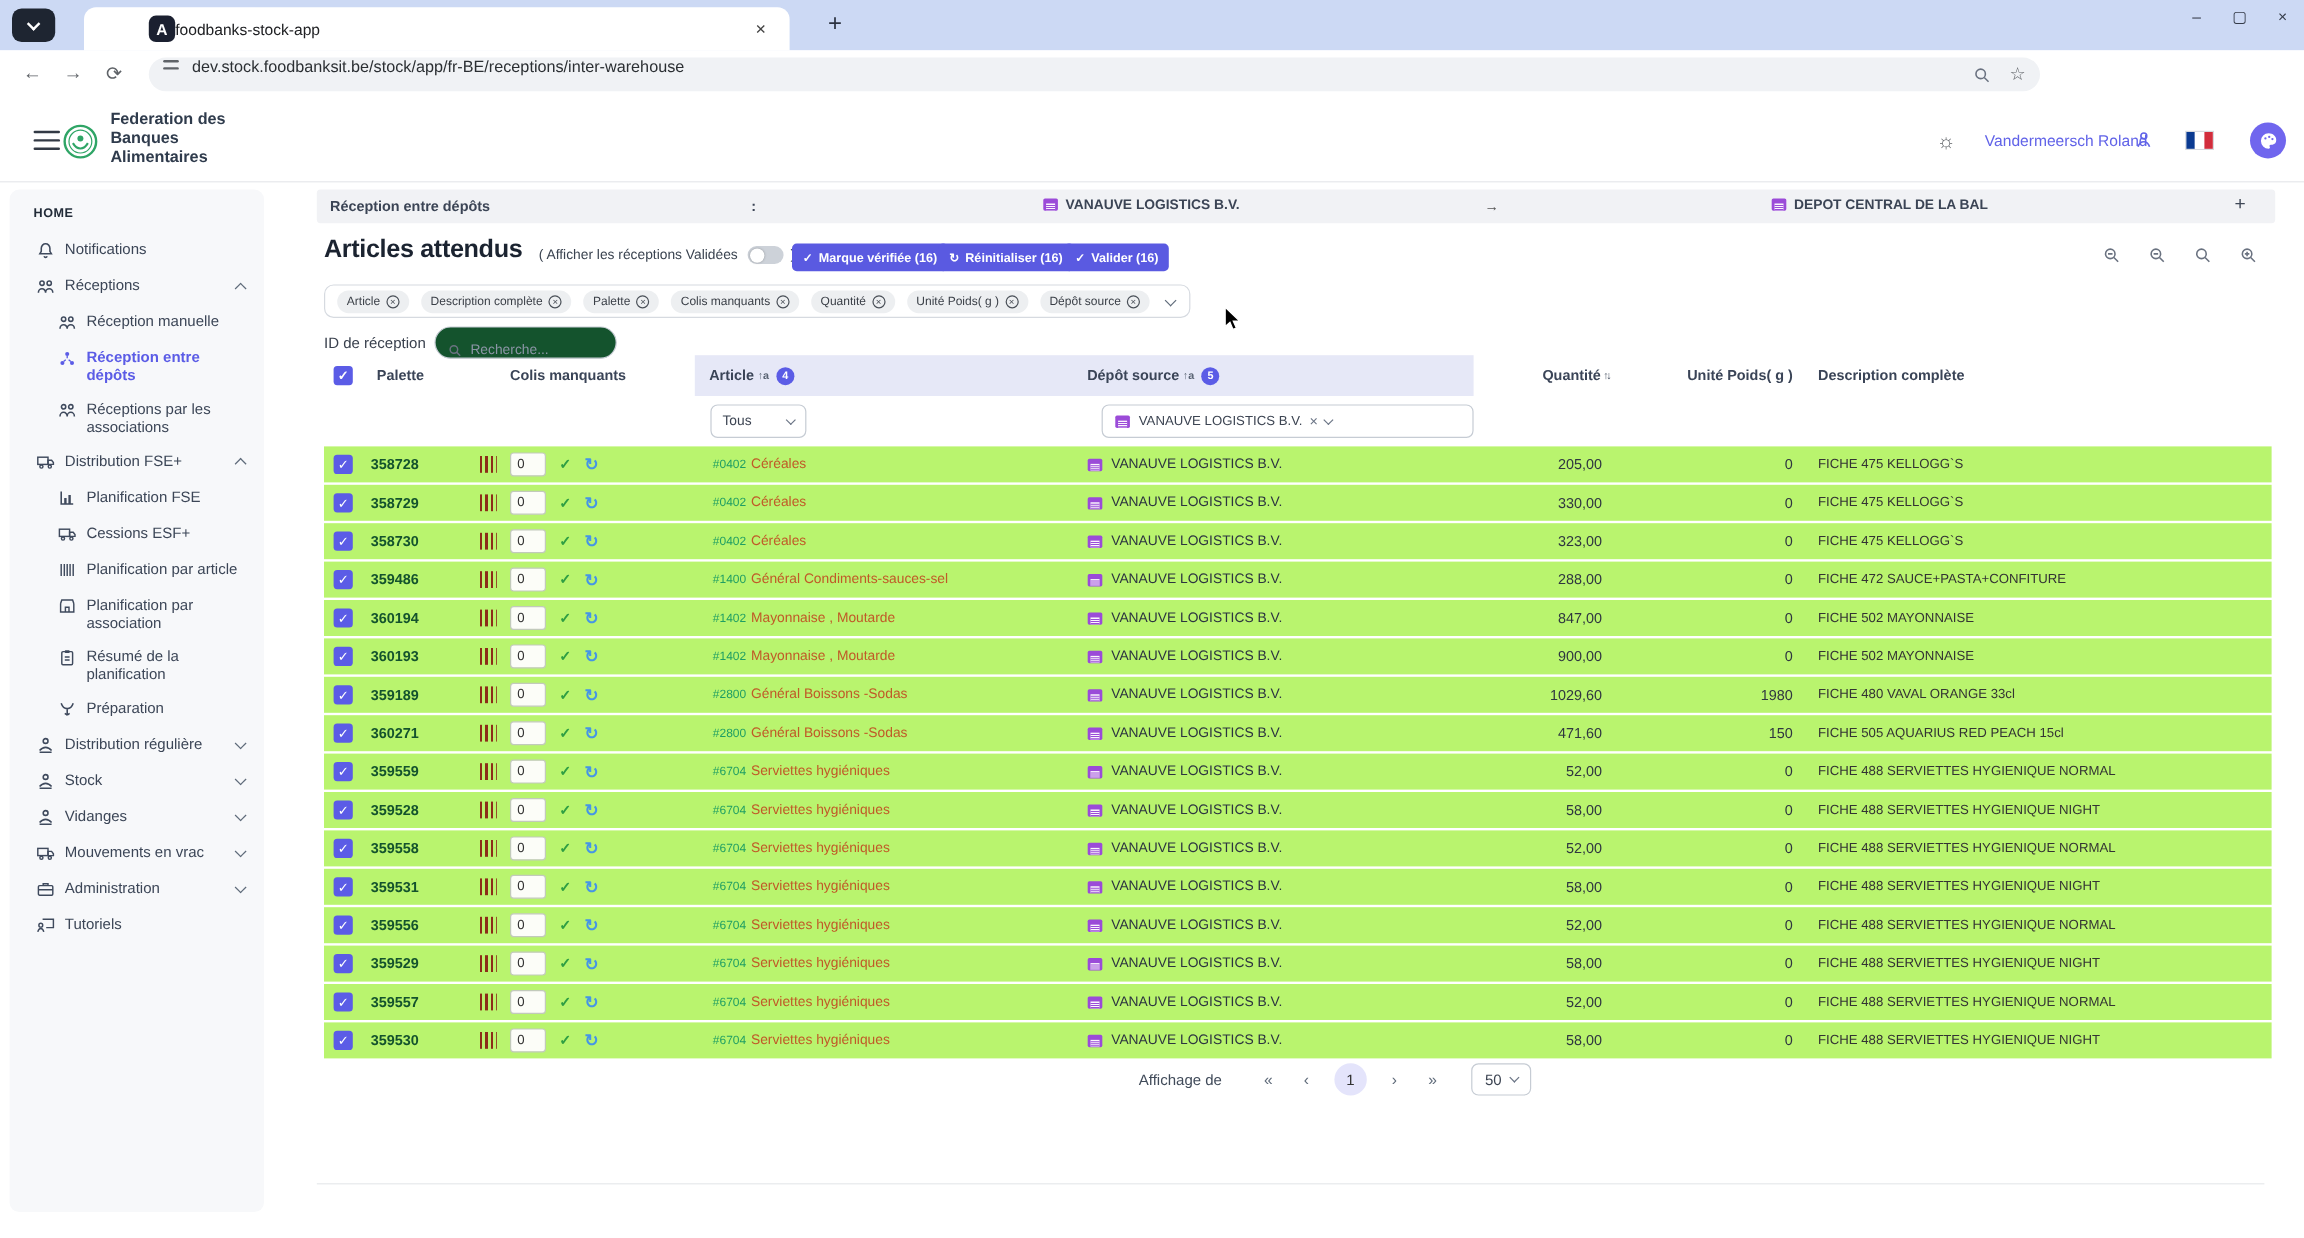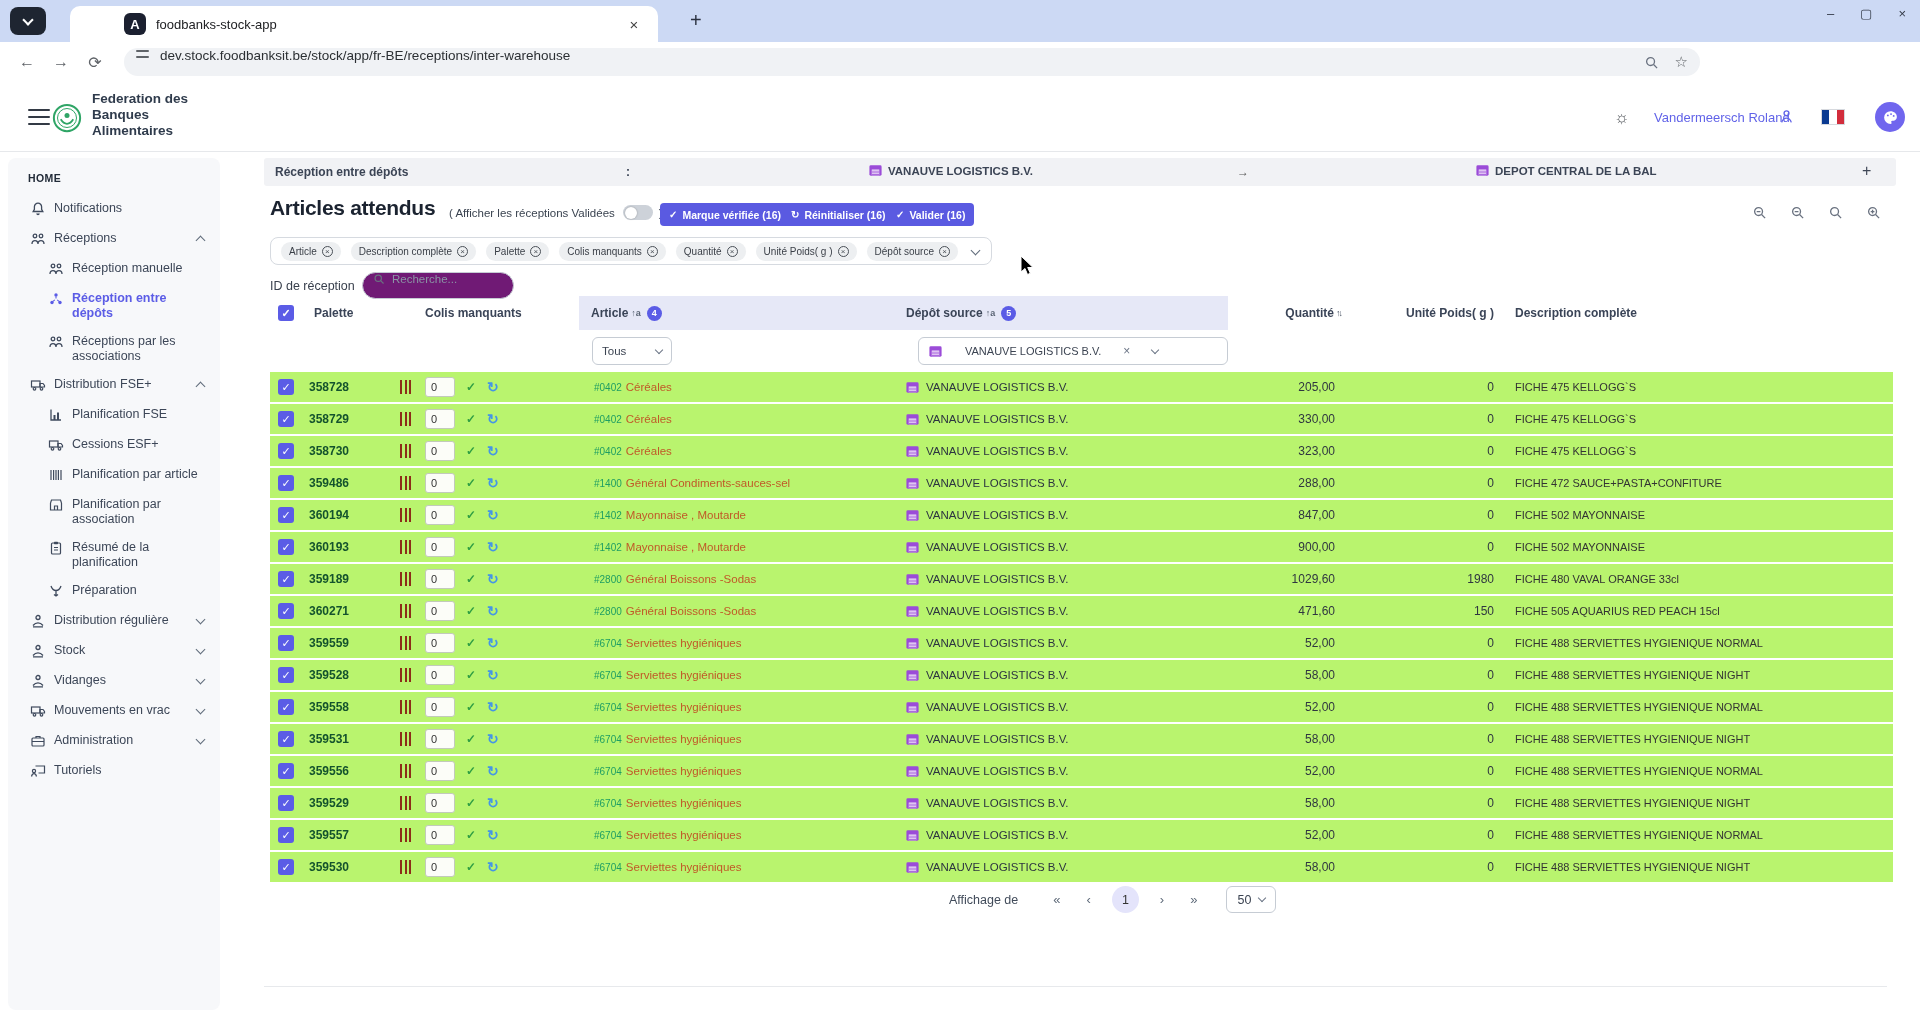--- a/index.html
+++ b/index.html
@@ -6,21 +6,21 @@
   html,body { width:1920px; height:1032px; overflow:hidden; }
   body { font-family:"Liberation Sans", sans-serif; background:#fff; }
   .screen { position:relative; width:1920px; height:1032px; background:#fff; overflow:hidden; }
 
   
   .tabstrip { position:absolute; left:0; top:0; width:1920px; height:42px; background:#ccd9f4; }
   .tab-search { position:absolute; left:10px; top:7px; width:36px; height:28px; background:#1e2531; border-radius:8px; display:flex; align-items:center; justify-content:center; }
   .tab-search .chev { width:8px; height:8px; border-right:2px solid #fff; border-bottom:2px solid #fff; transform:rotate(45deg); margin-top:-3px; }
   .tab { position:absolute; left:70px; top:6px; width:588px; height:36px; background:#fff; border-radius:10px 10px 0 0; display:flex; align-items:center; padding:0 14px; }
   .favicon { width:22px; height:22px; background:#1b2030; border-radius:6px; color:#fff; font-size:13px; font-weight:bold; display:flex; align-items:center; justify-content:center; margin-left:40px; }
-  .tab-title { font-size:13px; color:#202124; margin-left:10px; flex:1; }
+  .tab-title { font-size:13px; color:#202124; flex:1; }
   .tab-close { color:#444; font-size:15px; width:20px; text-align:center; cursor:default; }
   .new-tab { position:absolute; left:690px; top:9px; font-size:20px; color:#2b3240; }
   .win-controls { position:absolute; right:14px; top:6px; display:flex; gap:26px; color:#343b48; font-size:13px; }
   .urlbar { position:absolute; left:0; top:42px; width:1920px; height:40px; background:#fff; display:flex; align-items:center; }
   .navico { color:#5f6368; font-size:16px; width:34px; text-align:center; }
   .omni { position:absolute; left:124px; top:6px; width:1576px; height:28px; background:#f0f2f5; border-radius:14px; display:flex; padding:0 12px; }
   .tune-icon { width:14px; height:12px; margin-right:10px; position:relative; }
   .tune-icon:before, .tune-icon:after { content:""; position:absolute; left:0; width:13px; height:2px; background:#5f6368; border-radius:2px; }
   .tune-icon:before { top:2px; } .tune-icon:after { top:8px; }
   .url-text { font-size:13.5px; color:#2b2f33; flex:1; }
@@ -79,34 +79,34 @@
   .pbtn .bic { font-size:10px; }
   .zoomicons { position:absolute; left:1488px; top:9px; display:flex; gap:23px; }
 
   .chipsbar { position:absolute; left:6px; top:79px; height:28px; border:1px solid #d6dae0; border-radius:8px; display:inline-flex; align-items:center; gap:10px; padding:0 10px; }
   .chip { background:#edeff1; border-radius:10px; height:19px; display:flex; align-items:center; gap:5px; padding:0 8px; font-size:10px; color:#3a3f47; }
   .chip-x { width:11px; height:11px; border:1px solid #4a5058; border-radius:50%; font-size:8px; line-height:9px; text-align:center; color:#4a5058; }
   .chips-chev { width:7px; height:7px; border-right:1.6px solid #5f6b7a; border-bottom:1.6px solid #5f6b7a; transform:rotate(45deg); margin:-2px 2px 0 4px; }
 
   .searchrow { position:absolute; left:6px; top:114px; height:28px; display:flex; align-items:center; }
   .search-label { font-size:12.5px; color:#39404d; }
-  .searchbox { position:absolute; left:92px; top:0; width:152px; height:27px; border:1px solid #c6ccd4; border-radius:14px; background:#701a75; display:flex; align-items:flex-start; padding:0 10px; gap:7px; color:#707a88; }
+  .searchbox { position:absolute; left:92px; top:0; width:152px; height:27px; border:1px solid #c6ccd4; border-radius:14px; background:#14532d; display:flex; align-items:flex-end; padding:0 10px; gap:7px; color:#707a88; }
   .searchbox .ph { font-size:11.5px; color:#8b95a5; }
 
   
   .tbl { position:absolute; left:6px; top:138px; width:1623px; }
   .trow { display:grid; grid-template-columns:35px 85px 189px 306px 343px 117px 159px 1fr; align-items:center; }
   .thead { height:34px; }
   .thead .hc { height:34px; display:flex; align-items:center; font-size:12px; font-weight:bold; color:#3a4457; }
   .hc.band { background:#e6e8f7; }
   .sort-alpha { font-size:9px; color:#5a6474; margin-left:3px; }
   .badge { width:15px; height:15px; border-radius:50%; background:#5b5ce6; color:#fff; font-size:9px; display:flex; align-items:center; justify-content:center; margin-left:6px; }
   .sort-ud { font-size:9px; color:#4a5464; margin-left:2px; letter-spacing:-2px; }
   .tfilter { height:42px; }
-  .selbox { height:28px; border:1px solid #c6ccd4; border-radius:6px; background:#fff; display:flex; align-items:center; gap:22px; padding:0 9px; font-size:11.5px; color:#3c4452; }
+  .selbox { height:28px; border:1px solid #c6ccd4; border-radius:6px; background:#fff; display:flex; align-items:center; gap:6px; padding:0 9px; font-size:11.5px; color:#3c4452; }
   .sel-chev { width:6px; height:6px; border-right:1.5px solid #6b7586; border-bottom:1.5px solid #6b7586; transform:rotate(45deg); margin-top:-3px; }
   .sel-x { color:#6b7586; font-size:12px; }
   .grow { height:30px; background:#b9f46e; margin-bottom:2px; }
   .cb { width:16px; height:16px; border-radius:3px; background:#5b5ce6; color:#fff; font-size:11px; display:flex; align-items:center; justify-content:center; margin-left:8px; }
   .pal { font-size:12px; color:#14532d; padding-left:4px;font-weight:bold; }
   .c3 { display:flex; align-items:center; gap:11px; padding-left:10px; }
   .bars { width:14px; height:14px; background:repeating-linear-gradient(90deg,#8c2d18 0 2px,transparent 2px 4.5px); }
   .zin { width:30px; height:20px; background:#fcfdf8; border:1px solid #c2cabb; border-radius:3px; font-size:11px; color:#333; display:flex; align-items:center; padding-left:5px; }
   .rchk { color:#2f9e43; font-size:12px; font-weight:bold; }
   .rrel { color:#4595e6; font-size:14px; font-weight:bold; }

